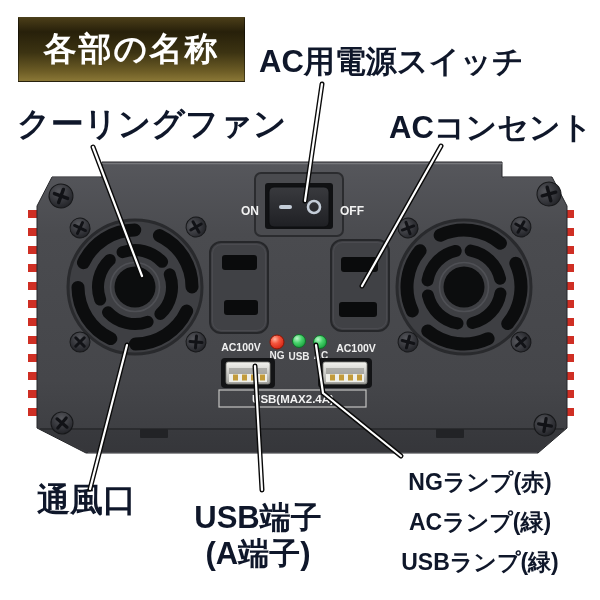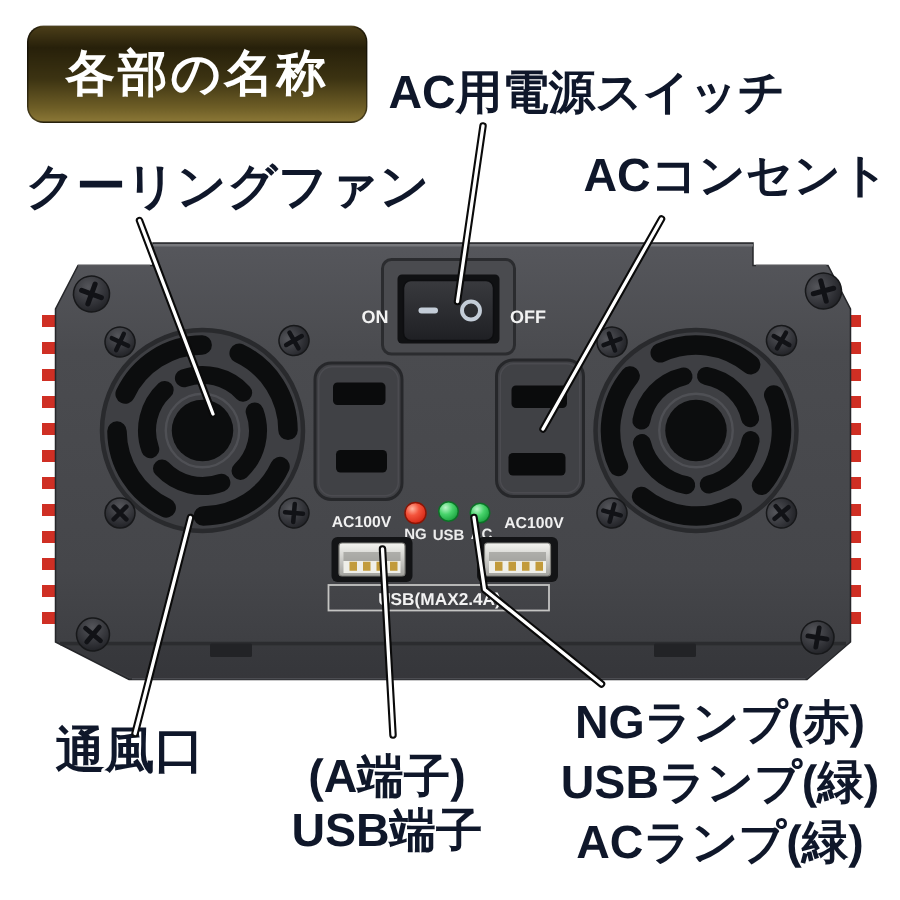--- a/index.html
+++ b/index.html
@@ -2,57 +2,57 @@
 <html><head>
 <meta charset="utf-8">
 <style>
   html,body{margin:0;padding:0;}
   body{
     width:600px;height:600px;position:relative;background:#ffffff;
     font-family:"Liberation Sans","DejaVu Sans",sans-serif;overflow:hidden;
   }
   .badge{
     position:absolute;left:18px;top:17px;width:225px;height:63px;
-    border-radius:11px;
+    border-radius:0;
     background:linear-gradient(180deg,#4a3d18 0%,#27200a 22%,#3c3312 55%,#6d5d26 85%,#8a7736 100%);
     border:1px solid rgba(0,0,0,.45);
     display:flex;align-items:center;justify-content:center;
     color:#ffffff;font-size:33px;font-weight:800;letter-spacing:2px;
   }
   .goldlabel{
     position:absolute;color:#0f172a;font-weight:800;white-space:nowrap;
   }
   .lbl-fan{left:17px;top:102px;font-size:33px;text-align:center;}
   .lbl-switch{left:259px;top:41px;font-size:31px;}
-  .lbl-outlet{left:389px;top:96px;font-size:31px;}
+  .lbl-outlet{left:389px;top:107px;font-size:31px;}
   .lbl-vent{left:37px;top:478px;font-size:33px;}
   .lbl-usb{left:175px;top:500px;width:166px;font-size:31px;line-height:36px;text-align:center;white-space:normal;}
-  .lbl-lamps{left:362px;top:462px;width:236px;font-size:31px;line-height:40px;text-align:center;white-space:normal;}
+  .lbl-lamps{left:362px;top:462px;width:236px;font-size:23px;line-height:40px;text-align:center;white-space:normal;}
   .device-svg{position:absolute;left:0;top:0;}
   svg text{font-family:"Liberation Sans","DejaVu Sans",sans-serif;}
 </style>
 </head>
 <body>
 
 <div class="badge">
   <span>各部の名称</span>
 </div>
 
 <div class="goldlabel lbl-fan">クーリングファン</div>
 <div class="goldlabel lbl-switch">AC用電源スイッチ</div>
 <div class="goldlabel lbl-outlet">ACコンセント</div>
 <div class="goldlabel lbl-vent">通風口</div>
 <div class="goldlabel lbl-usb">
+  <div>USB端子</div>
   <div>(A端子)</div>
-  <div>USB端子</div>
 </div>
 <div class="goldlabel lbl-lamps">
   <div>NGランプ(赤)</div>
+  <div>ACランプ(緑)</div>
   <div>USBランプ(緑)</div>
-  <div>ACランプ(緑)</div>
 </div>
 
 <svg class="device-svg" width="600" height="600" viewBox="0 0 600 600">
   <defs>
     <linearGradient id="bodyGrad" x1="0" y1="0" x2="0" y2="1">
       <stop offset="0" stop-color="#56575c"></stop>
       <stop offset="0.25" stop-color="#4a4b4f"></stop>
       <stop offset="0.75" stop-color="#45464a"></stop>
       <stop offset="1" stop-color="#3b3c40"></stop>
     </linearGradient>

